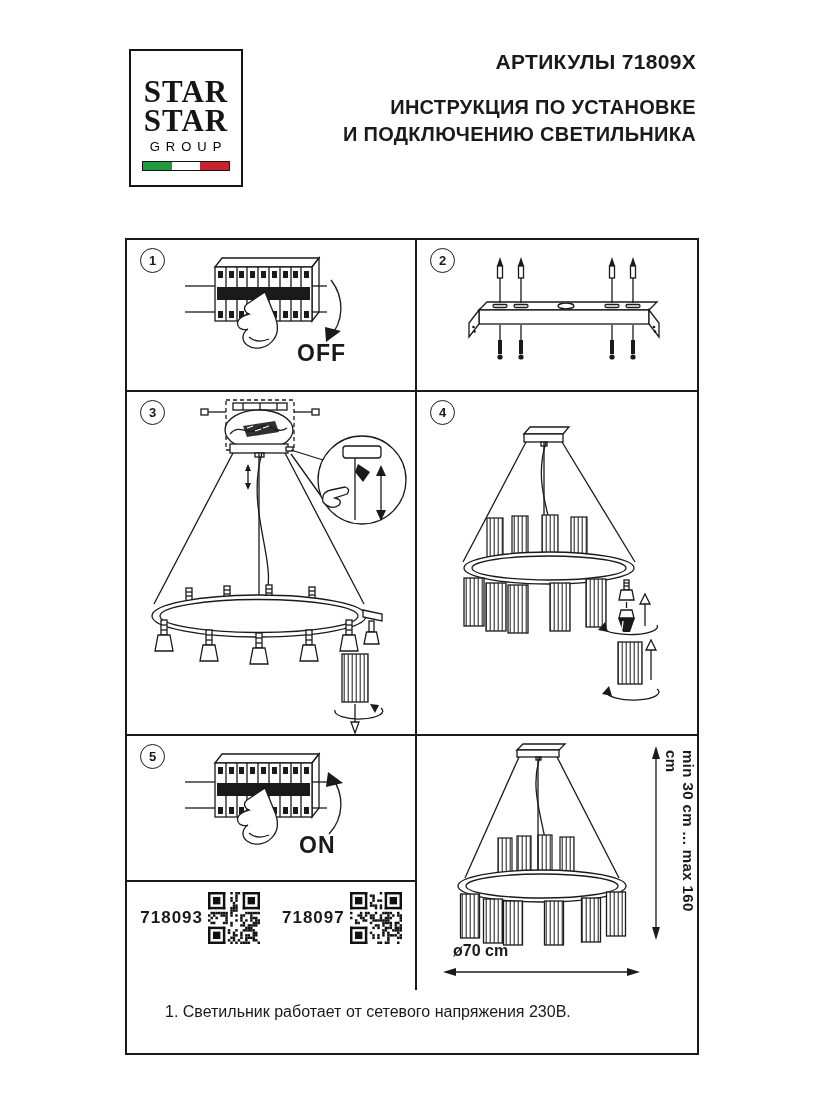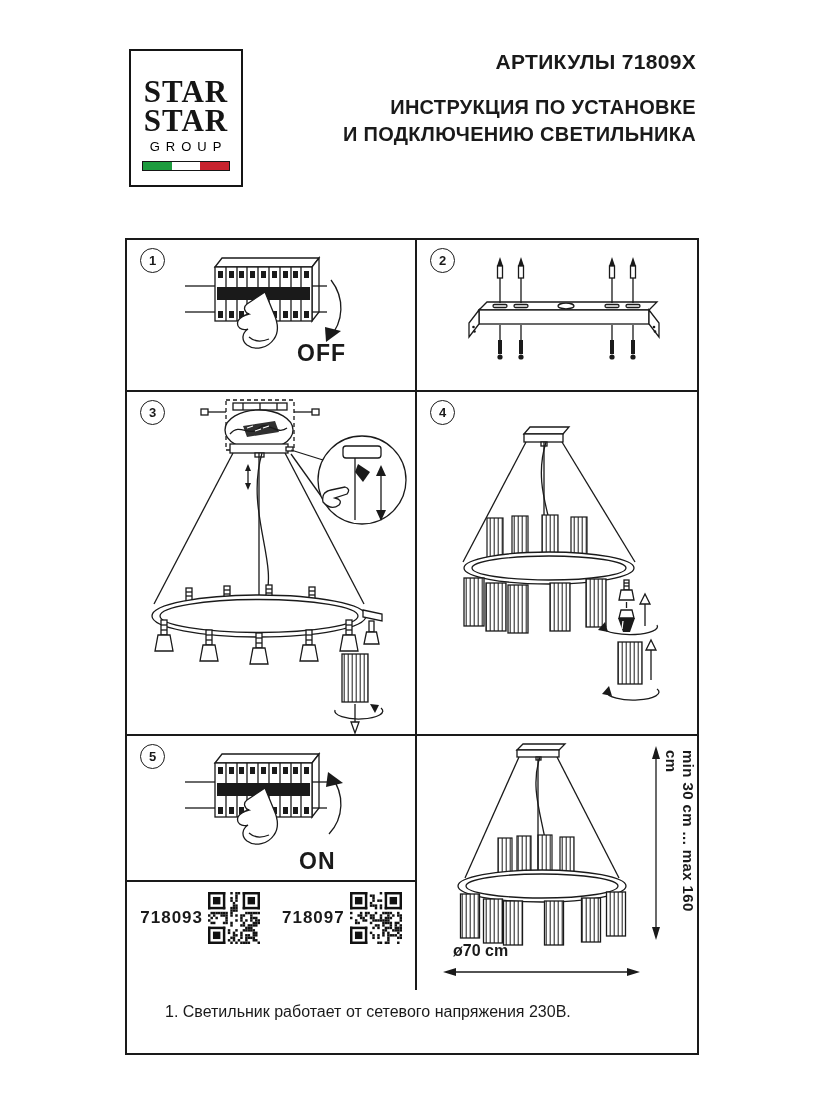--- a/index.html
+++ b/index.html
@@ -41,21 +41,21 @@
   .c6 { left:290px; top:496px; width:280px; height:254px; }
 
   .badge { position:absolute; left:13px; top:8px; width:23px; height:23px; border:1.6px solid #1a1a1a;
            border-radius:50%; display:flex; align-items:center; justify-content:center;
            font-size:13px; font-weight:600; background:#fff; z-index:2; }
 
   .cell svg.ill { position:absolute; left:0; top:0; }
 
   .switch-label { position:absolute; font-size:23px; font-weight:600; letter-spacing:1px; }
   .off-pos { left:170px; top:100px; }
-  .on-pos  { left:172px; top:96px;margin-top:16px; }
+  .on-pos  { left:172px; top:96px; }
 
   
   .articles-row { position:absolute; left:0; top:10px; width:288px; display:flex;
                   justify-content:center; gap:22px; }
   .product { display:flex; flex-direction:row; align-items:center; gap:5px; }
   .article-no { font-size:17px; font-weight:700; letter-spacing:1px; }
   svg.qr { width:52px; height:52px; background:#fff; }
 
   
   .dim-v-label { position:absolute; left:246px; top:14px; height:182px; display:flex; align-items:center;

